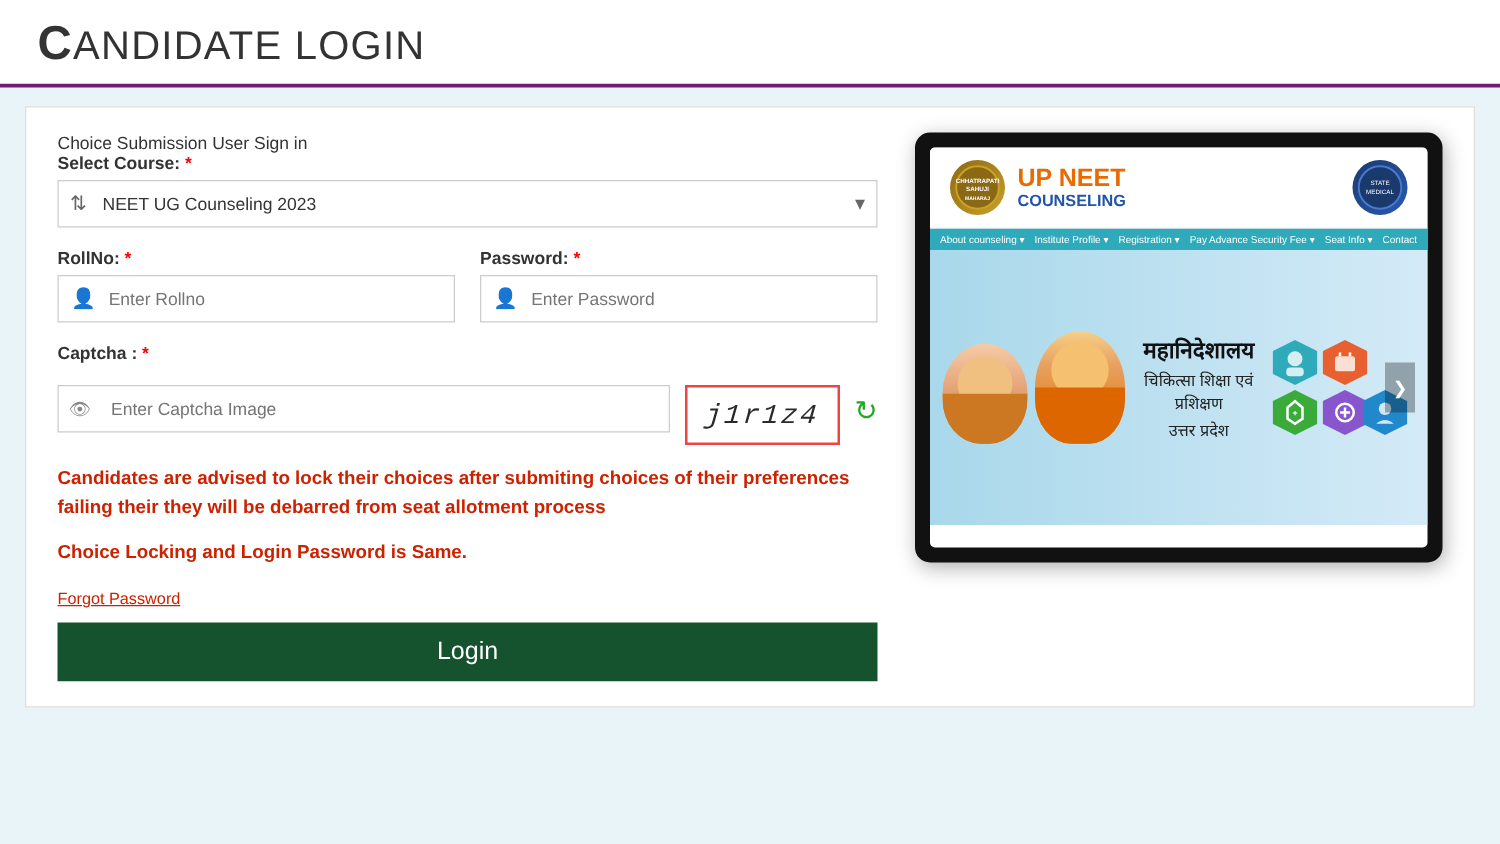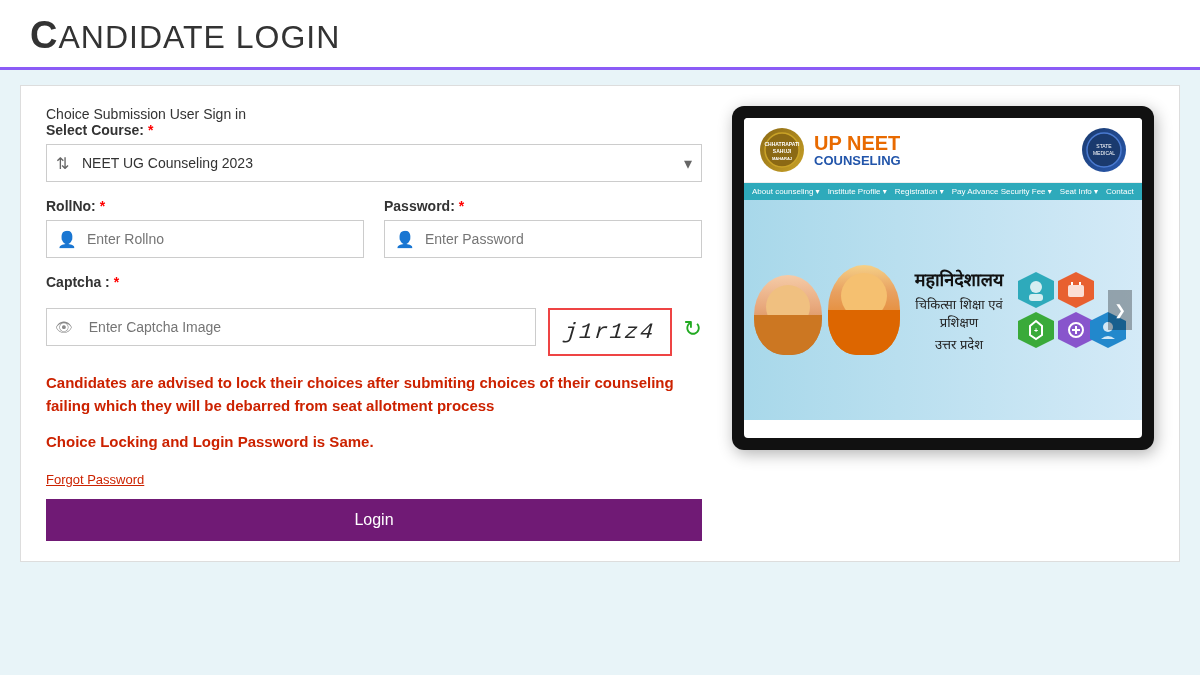--- a/index.html
+++ b/index.html
@@ -13,21 +13,21 @@
     .page-wrapper {
       background: #e8f4f8;
       width: 1200px;
       min-height: 675px;
     }
 
     
     .header {
       background: white;
       padding: 14px 30px 10px 30px;
-      border-bottom: 3px solid #8b5cf6;
+      border-bottom: 3px solid #701a75;
     }
     .header-title {
       font-size: 32px;
       font-weight: 300;
       color: #333;
       letter-spacing: 1px;
     }
     .header-title .first-letter {
       font-size: 38px;
       font-weight: 700;
@@ -208,25 +208,25 @@
       font-size: 13px;
       text-decoration: underline;
       cursor: pointer;
       margin-bottom: 12px;
       display: inline-block;
     }
 
     
     .login-button {
       width: 100%;
-      background: #701a75;
+      background: #14532d;
       color: white;
       border: none;
       padding: 12px;
-      font-size: 16px;
+      font-size: 20px;
       cursor: pointer;
       font-weight: 500;
     }
 
     
     .image-section {
       width: 422px;
       flex-shrink: 0;
     }
 
@@ -462,21 +462,21 @@
             <input type="text" placeholder="Enter Captcha Image" style="">
           </div>
           <div class="captcha-image-box">
             <span class="captcha-text">j1r1z4</span>
           </div>
           <span class="captcha-refresh">↻</span>
         </div>
       </div>
 
       
-      <p class="warning-text">Candidates are advised to lock their choices after submiting choices of their counseling failing which they will be debarred from seat allotment process</p>
+      <p class="warning-text">Candidates are advised to lock their choices after submiting choices of their preferences failing their they will be debarred from seat allotment process</p>
 
       
       <p class="info-text">Choice Locking and Login Password is Same.</p>
 
       
       <a class="forgot-password">Forgot Password</a>
 
       
       <br>
       <button class="login-button">Login</button>

